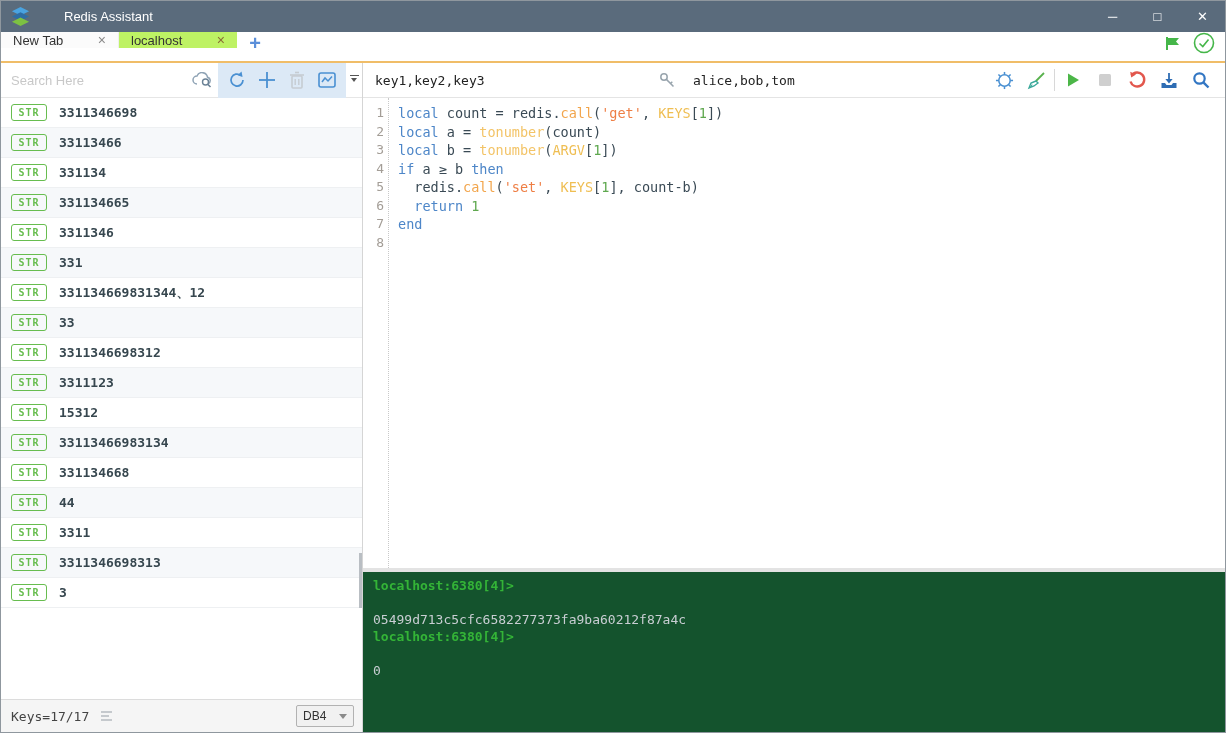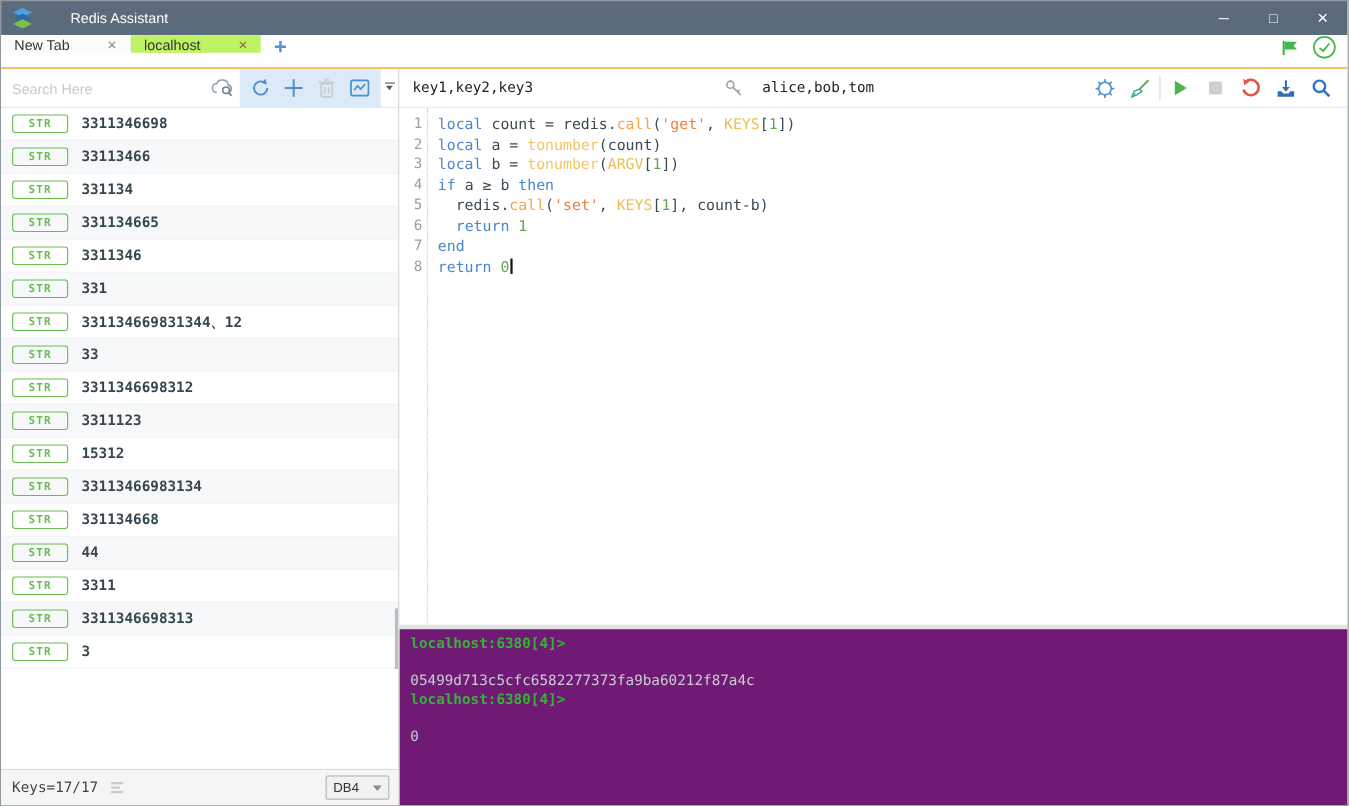--- a/index.html
+++ b/index.html
@@ -48,21 +48,21 @@
   .panel-handle i { display:block; width:9px; height:0; border-top:1.5px solid #555; }
   .panel-handle .tri { width:0; height:0; border:3px solid transparent; border-top:4px solid #555; }
 
   
   .key-list { flex:1; overflow:hidden; position:relative; }
   .key-row { height:30px; display:flex; align-items:center; padding-left:10px;
              border-bottom:1px solid #eef0f2; background:#fff; }
   .key-row.alt { background:#f6f8fa; }
   .key-badge { font-family:"DejaVu Sans Mono", monospace; font-size:10px; font-weight:bold;
                color:#67bd4f; border:1px solid #67bd4f; border-radius:3px;
-               width:51px; text-align:center; padding:2px 0; letter-spacing:1px; }
+               width:36px; text-align:center; padding:2px 0; letter-spacing:1px; }
   .key-name { margin-left:12px; font-family:"DejaVu Sans Mono", monospace;
               font-size:13px; color:#37474f; white-space:nowrap;font-weight:bold; }
   .scroll-thumb { position:absolute; right:0px; top:455px; width:3px; height:55px; background:#b9bec3; }
 
   
   .left-status { height:33px; flex:0 0 33px; background:#f5f5f5; border-top:1px solid #dcdcdc;
                  display:flex; align-items:center; padding:0 8px 0 10px; }
   .keys-count { font-family:"DejaVu Sans Mono", monospace; font-size:13px; color:#444; }
   .list-icon { margin-left:12px; display:flex; flex-direction:column; gap:2px; }
   .list-icon i { display:block; height:0; border-top:2px solid #c5c9cd; }
@@ -94,21 +94,21 @@
               font-size:13.5px; font-weight:500; }
   .code-line { height:18.5px; line-height:18.5px; white-space:pre; }
   .tok-kw { color:#4d86c8; } .tok-pl { color:#3a4a55; } .tok-fn { color:#f2a54c; }
   .tok-str { color:#ee7e44; } .tok-up { color:#efbe52; } .tok-bi { color:#f3c468; }
   .tok-num { color:#5fa84f; }
   .caret { display:inline-block; width:1.5px; height:14px; background:#111;
            vertical-align:-2px; margin-left:1px; }
 
   
   .h-splitter { height:4px; flex:0 0 4px; background:#e3e3e3; }
-  .console { height:160px; flex:0 0 160px; background:#701a75; padding:5px 10px;
+  .console { height:160px; flex:0 0 160px; background:#14532d; padding:5px 10px;
              font-family:"DejaVu Sans Mono", monospace; font-size:13px; overflow:hidden; }
   .console-line { line-height:17.5px; white-space:pre; }
   .console-line.t-prompt { color:#34b437; font-weight:bold; }
   .console-line.t-output { color:#c9ced3;margin-top:16px; }
 
   svg { display:block; }
 </style>
 </head>
 <body>
 
@@ -396,21 +396,20 @@
             <div class="code-line"><span class="tok-kw">local </span><span class="tok-pl">b = </span><span class="tok-bi">tonumber</span><span class="tok-pl">(</span><span class="tok-up">ARGV</span><span class="tok-pl">[</span><span class="tok-num">1</span><span class="tok-pl">])</span></div>
 
             <div class="code-line"><span class="tok-kw">if </span><span class="tok-pl">a ≥ b </span><span class="tok-kw">then</span></div>
 
             <div class="code-line"><span class="tok-pl">  redis.</span><span class="tok-fn">call</span><span class="tok-pl">(</span><span class="tok-str">'set'</span><span class="tok-pl">, </span><span class="tok-up">KEYS</span><span class="tok-pl">[</span><span class="tok-num">1</span><span class="tok-pl">], count-b)</span></div>
 
             <div class="code-line"><span class="tok-pl">  </span><span class="tok-kw">return </span><span class="tok-num">1</span></div>
 
             <div class="code-line"><span class="tok-kw">end</span></div>
 
-            <div class="code-line"><span class="tok-kw">return </span><span class="tok-num">0</span><span class="caret"></span></div>
           </div>
       </div>
 
       <div class="h-splitter"></div>
 
       <div class="console">
 
           <div class="console-line t-prompt">localhost:6380[4]&gt;</div>
 
           <div class="console-line t-output">05499d713c5cfc6582277373fa9ba60212f87a4c</div>

